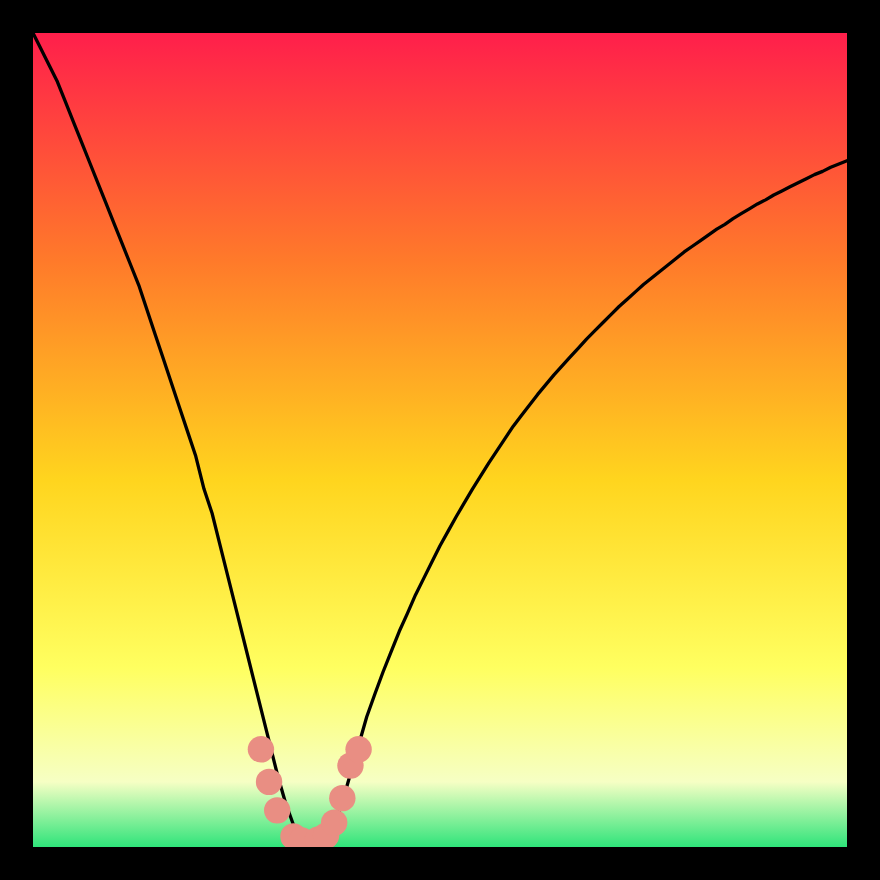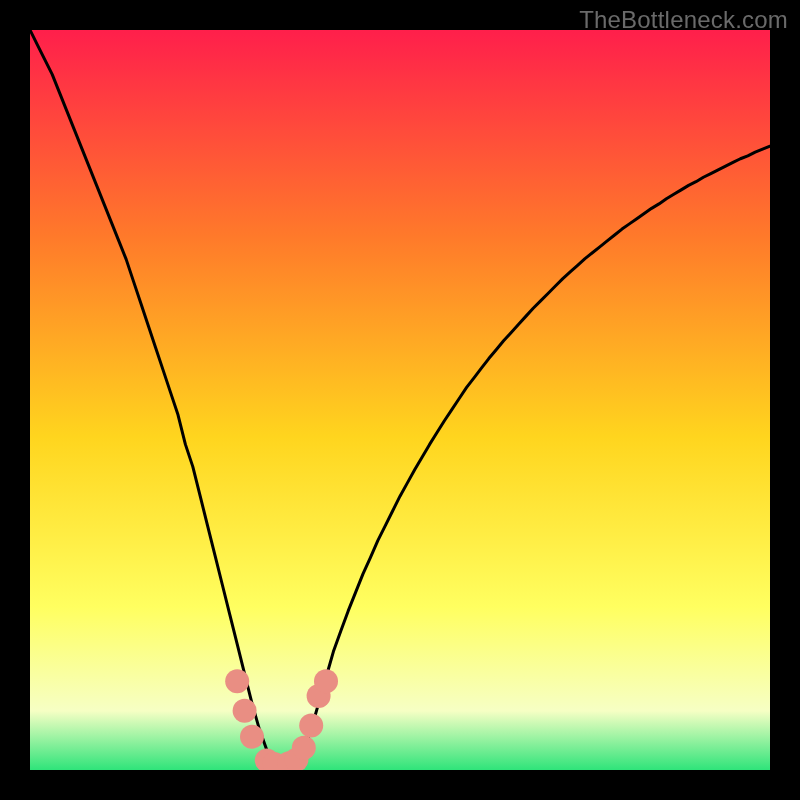--- a/index.html
+++ b/index.html
@@ -38,21 +38,20 @@
   }
   svg {
     display: block;
   }
 </style>
 </head>
 <body>
 
 <div class="frame">
 
-  <div class="watermark">TheBottleneck.com</div>
 
   <div class="plot-wrap">
     <svg id="chart-svg" width="740" height="740" viewBox="0 0 740 740">
       <defs>
         <linearGradient id="bg-grad" x1="0" y1="0" x2="0" y2="1">
           <stop id="g0" offset="0%" stop-color="#ff1f4b"></stop>
           <stop id="g1" offset="28%" stop-color="#ff7a2a"></stop>
           <stop id="g2" offset="55%" stop-color="#ffd51e"></stop>
           <stop id="g3" offset="78%" stop-color="#ffff60"></stop>
           <stop id="g4" offset="92%" stop-color="#f6ffc4"></stop>

